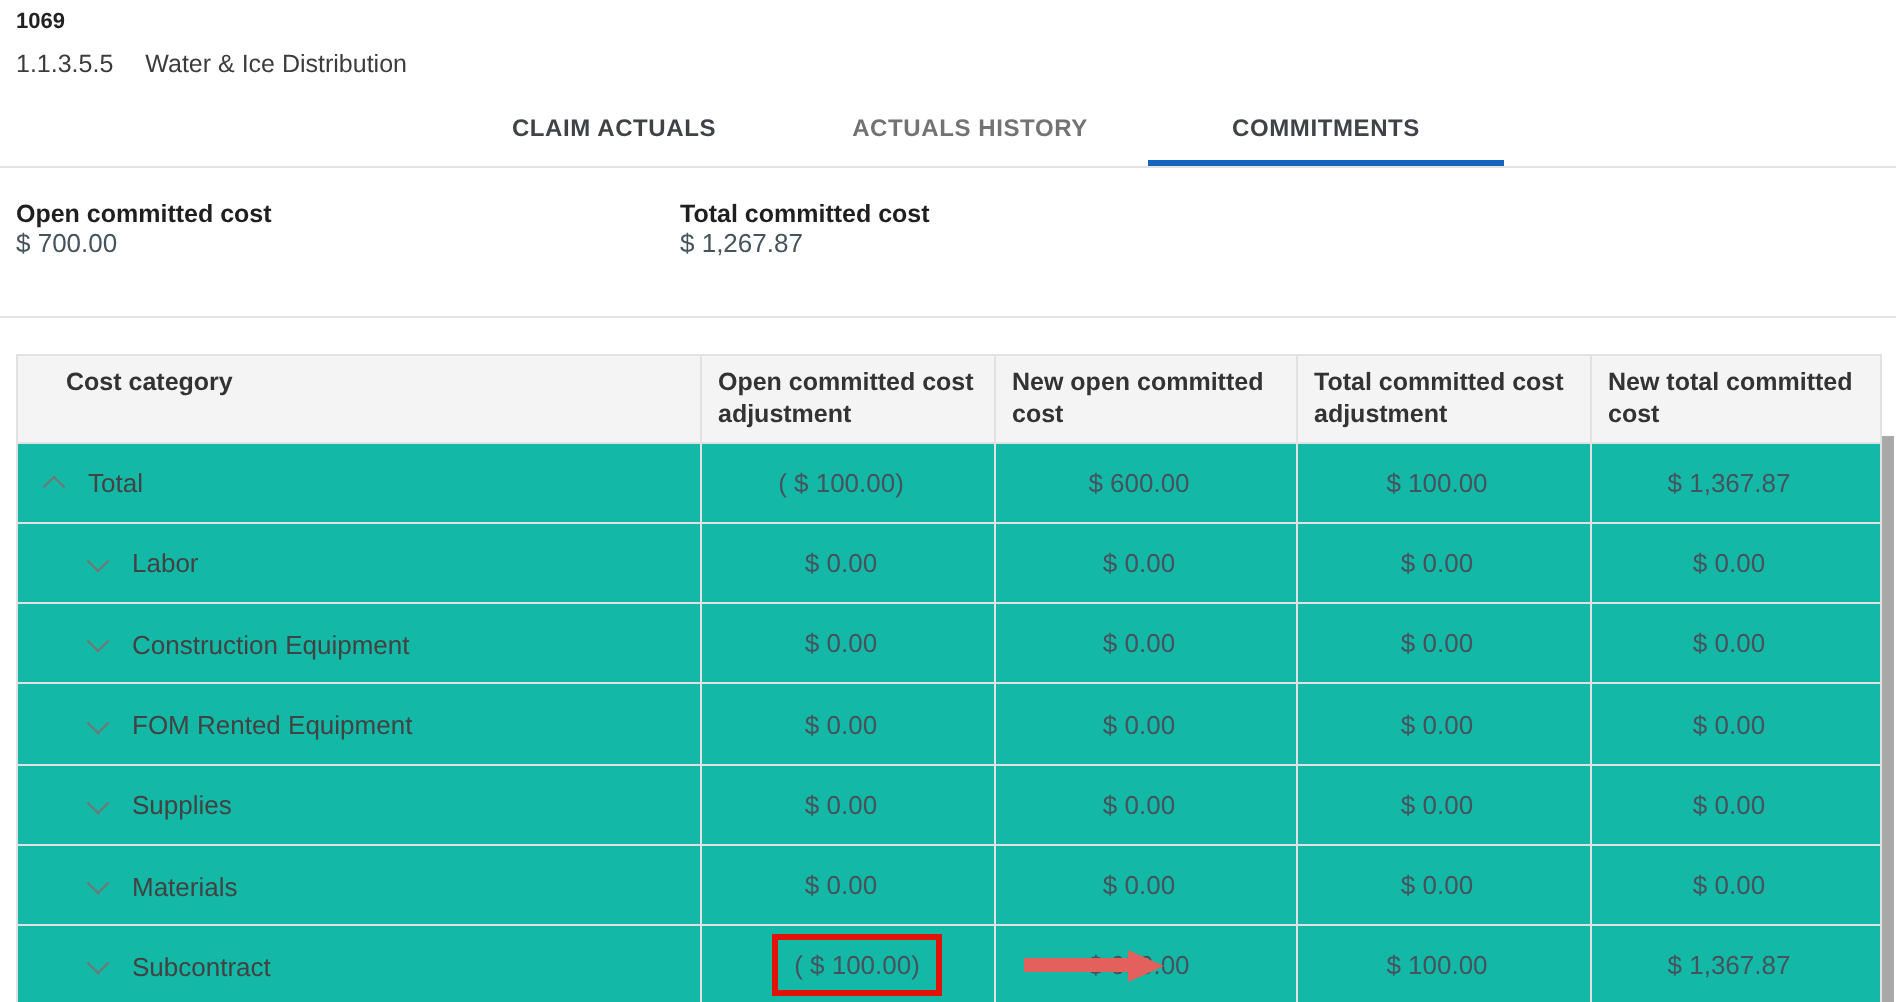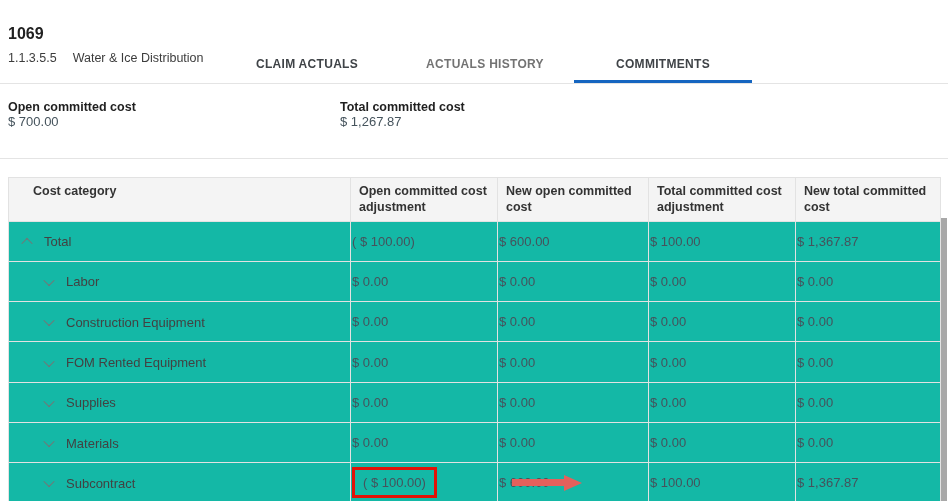--- a/index.html
+++ b/index.html
@@ -4,21 +4,21 @@
 <style>
   * { box-sizing: border-box; }
   html,body { margin:0; padding:0; }
   body {
     width:948px; height:501px; position:relative; overflow:hidden;
     background:#ffffff; font-family:"Liberation Sans", sans-serif;
   }
 
   
   .title-block { position:absolute; left:8px; top:5px; }
-  .code { font-size:16px; font-weight:bold; color:#212121;margin-top:20px; }
+  .code { font-size:11px; font-weight:bold; color:#212121; }
   .subtitle { margin-top:8px; font-size:12.5px; color:#3c3c3c; }
   .subtitle .wbs { margin-right:16px; }
 
   
   .tabs {
     position:absolute; left:0; top:47px; width:948px; height:37px;
     border-bottom:1px solid #e4e4e4; display:flex; padding-left:218px;
   }
   .tab {
     width:178px; height:36px; text-align:center; line-height:34px;
@@ -41,21 +41,21 @@
     border-collapse:collapse; table-layout:fixed; font-size:13px;
   }
   th, td { border:1px solid #e2e2e2; }
   thead th {
     background:#f4f4f4; height:38px; vertical-align:top; text-align:left;
     font-size:12.5px; font-weight:bold; color:#333333; padding:5px 8px; line-height:1.3;
   }
   thead th.c0 { padding-left:24px; }
   tbody td { height:40.3px; color:#45535c; background:#14b8a6; }
   td.cat { color:#424242; padding-left:14px; white-space:nowrap; }
-  td.num { text-align:left; padding-right:8px; white-space:nowrap; }
+  td.num { text-align:center; padding-right:8px; white-space:nowrap; }
 
   
   .chev {
     display:inline-block; width:8px; height:8px;
     border-left:1.6px solid #757575; border-bottom:1.6px solid #757575;
     cursor:pointer; vertical-align:middle;
   }
   .chev[data-dir="down"] { transform:rotate(-45deg) translate(1px,-1px); }
   .chev[data-dir="up"]   { transform:rotate(135deg) translate(1px,-1px); }
   .lvl1 .chev { margin-left:22px; }

